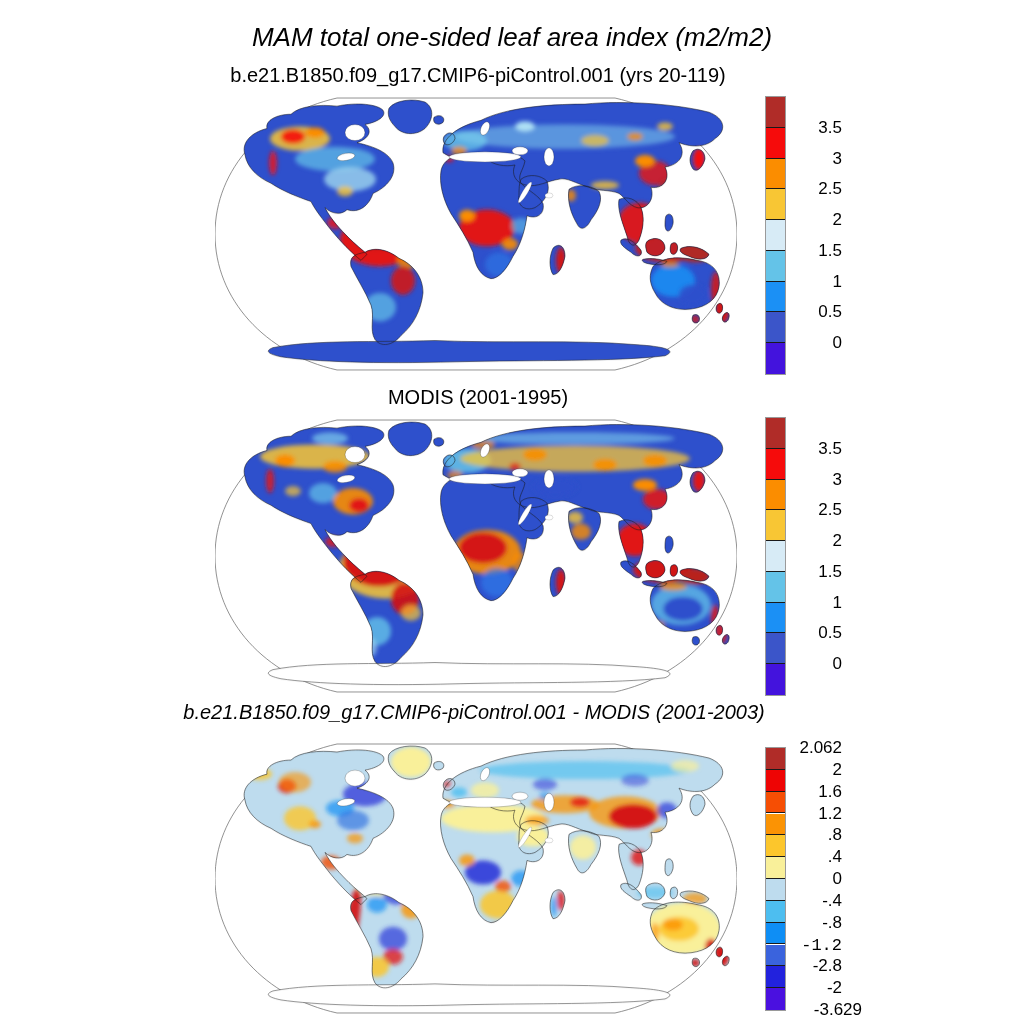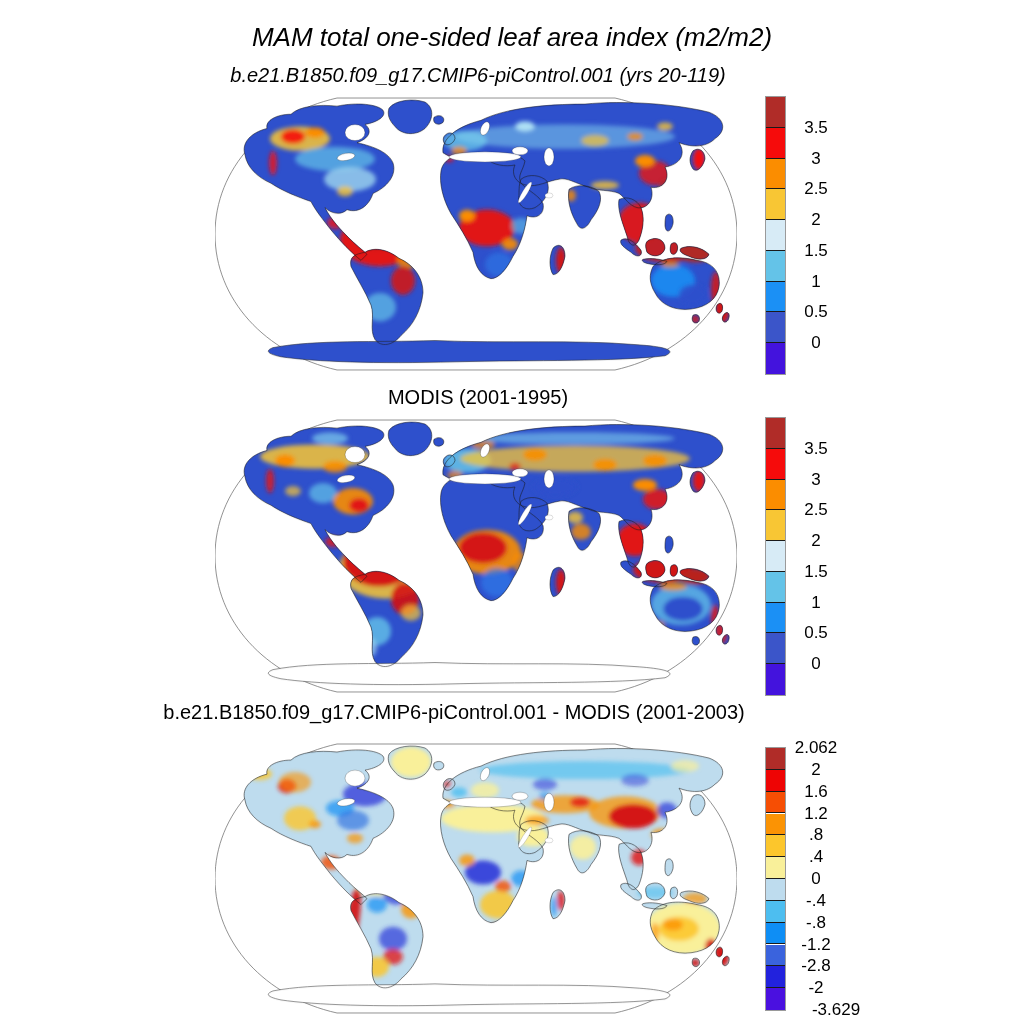--- a/index.html
+++ b/index.html
@@ -8,41 +8,41 @@
     font-family:"Liberation Sans", sans-serif;color:#000;overflow:hidden;
   }
   .main-title{
     position:absolute;top:22px;left:512px;transform:translateX(-50%);
     font-size:26px;white-space:nowrap;letter-spacing:0;font-style:italic;
   }
   .panel-title{
     position:absolute;transform:translateX(-50%);
     font-size:20px;white-space:nowrap;
   }
-  .panel-title.p1{top:64px;left:478px;font-style:italic;}
+  .panel-title.p1{top:64px;left:478px;}
   .panel-title.p2{top:386px;left:478px;}
-  .panel-title.p3{top:701px;left:454px;}
+  .panel-title.p3{top:701px;left:474px;font-style:italic;}
   .map{position:absolute;left:215px;width:522px;}
   .map.m1{top:96px;height:276px;}
   .map.m2{top:418px;height:276px;}
   .map.m3{top:742px;height:273px;}
   .colorbar{
     position:absolute;width:19px;left:766px;
   }
   .colorbar .bar{
     position:absolute;left:0;top:0;width:19px;height:100%;
     outline:1px solid #9a9a9a;
   }
   .cb-seg{
     position:absolute;left:0;width:19px;box-sizing:border-box;
     border-bottom:1px solid #1a1a1a;
   }
   .cb-seg:last-child{border-bottom:none;}
   .cb-label{
-    position:absolute;left:24px;width:52px;text-align:center;
+    position:absolute;left:24px;width:52px;text-align:right;
     font-size:17px;transform:translateY(-50%);white-space:nowrap;
   }
   .colorbar.cb1{top:97px;height:277px;}
   .colorbar.cb2{top:418px;height:277px;}
   .colorbar.cb3{top:748px;height:262px;}
   svg{display:block;}
 </style>
 </head>
 <body>
 
@@ -340,17 +340,17 @@
     </div>
 <div class="cb-label" style="top: 0%;">2.062</div>
     <div class="cb-label" style="top: 8.33333%;">2</div>
     <div class="cb-label" style="top: 16.6667%;">1.6</div>
     <div class="cb-label" style="top: 25%;">1.2</div>
     <div class="cb-label" style="top: 33.3333%;">.8</div>
     <div class="cb-label" style="top: 41.6667%;">.4</div>
     <div class="cb-label" style="top: 50%;">0</div>
     <div class="cb-label" style="top: 58.3333%;">-.4</div>
     <div class="cb-label" style="top: 66.6667%;">-.8</div>
-    <div class="cb-label" style="top: 75%;">-1.2</div>
+    <div class="cb-label" style="top: 75%; font-family: Liberation Mono, monospace;">-1.2</div>
     <div class="cb-label" style="top: 83.3333%;">-2.8</div>
     <div class="cb-label" style="top: 91.6667%;">-2</div>
     <div class="cb-label" style="top: 100%; margin-left: 20px;">-3.629</div>
   </div>
 
 </body></html>

